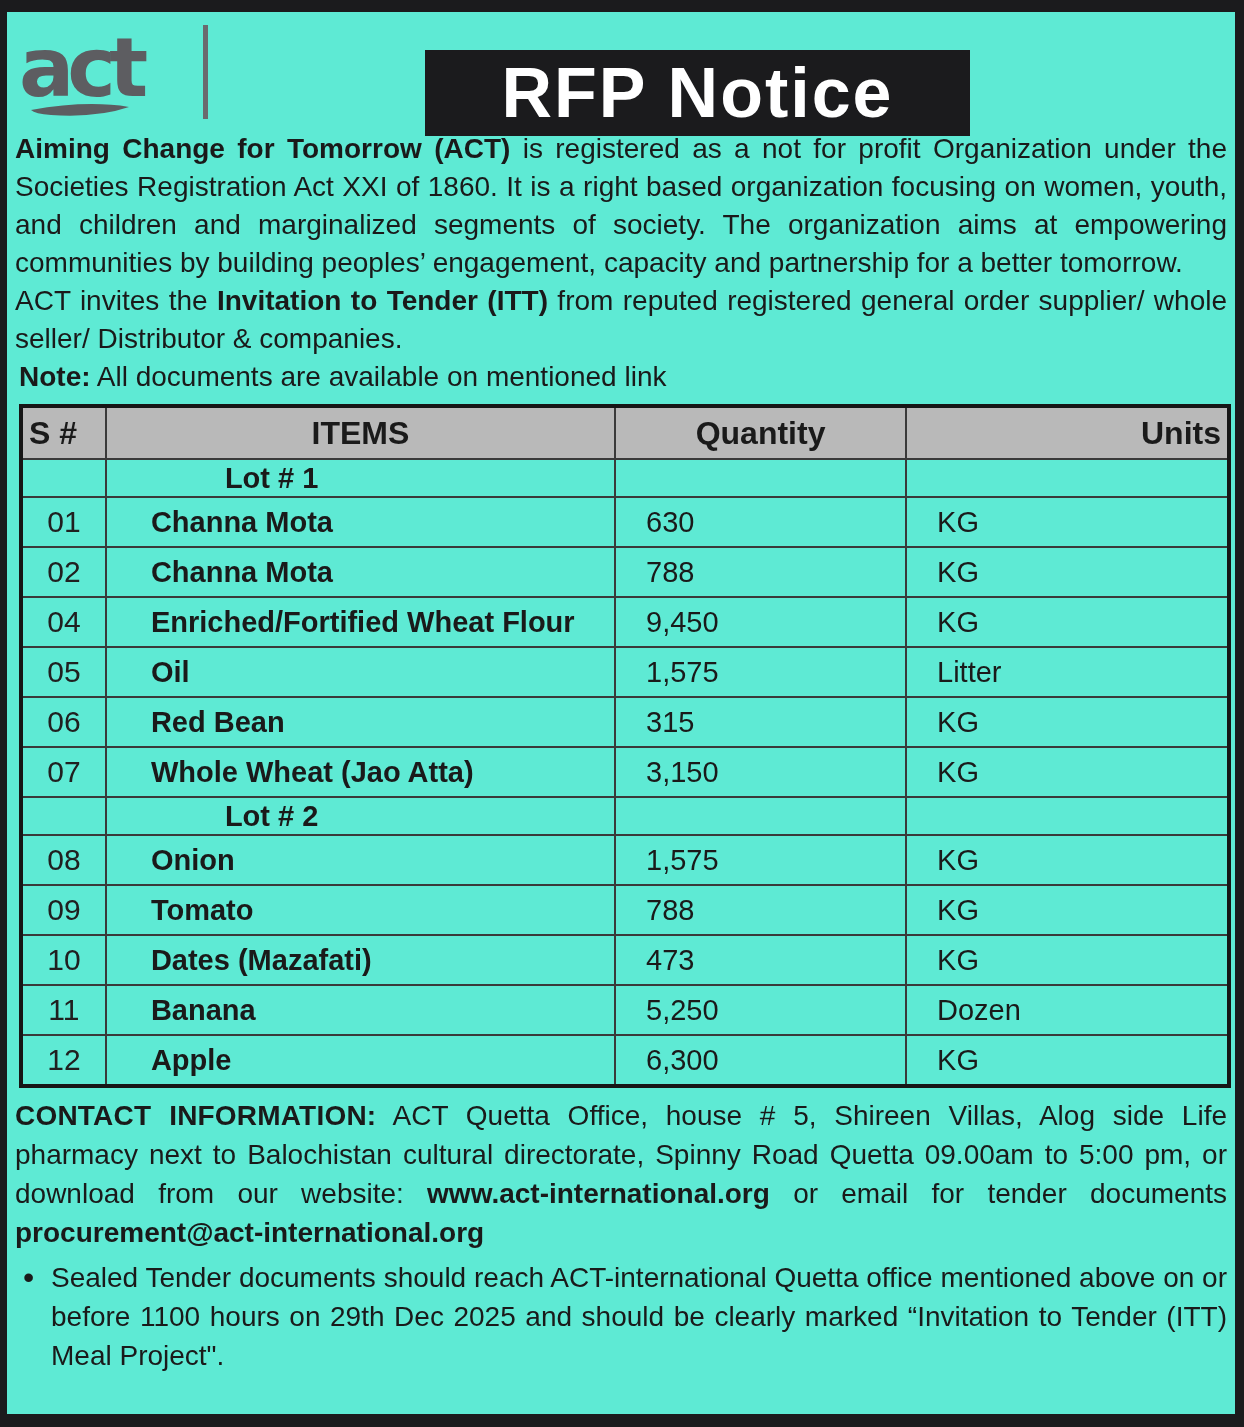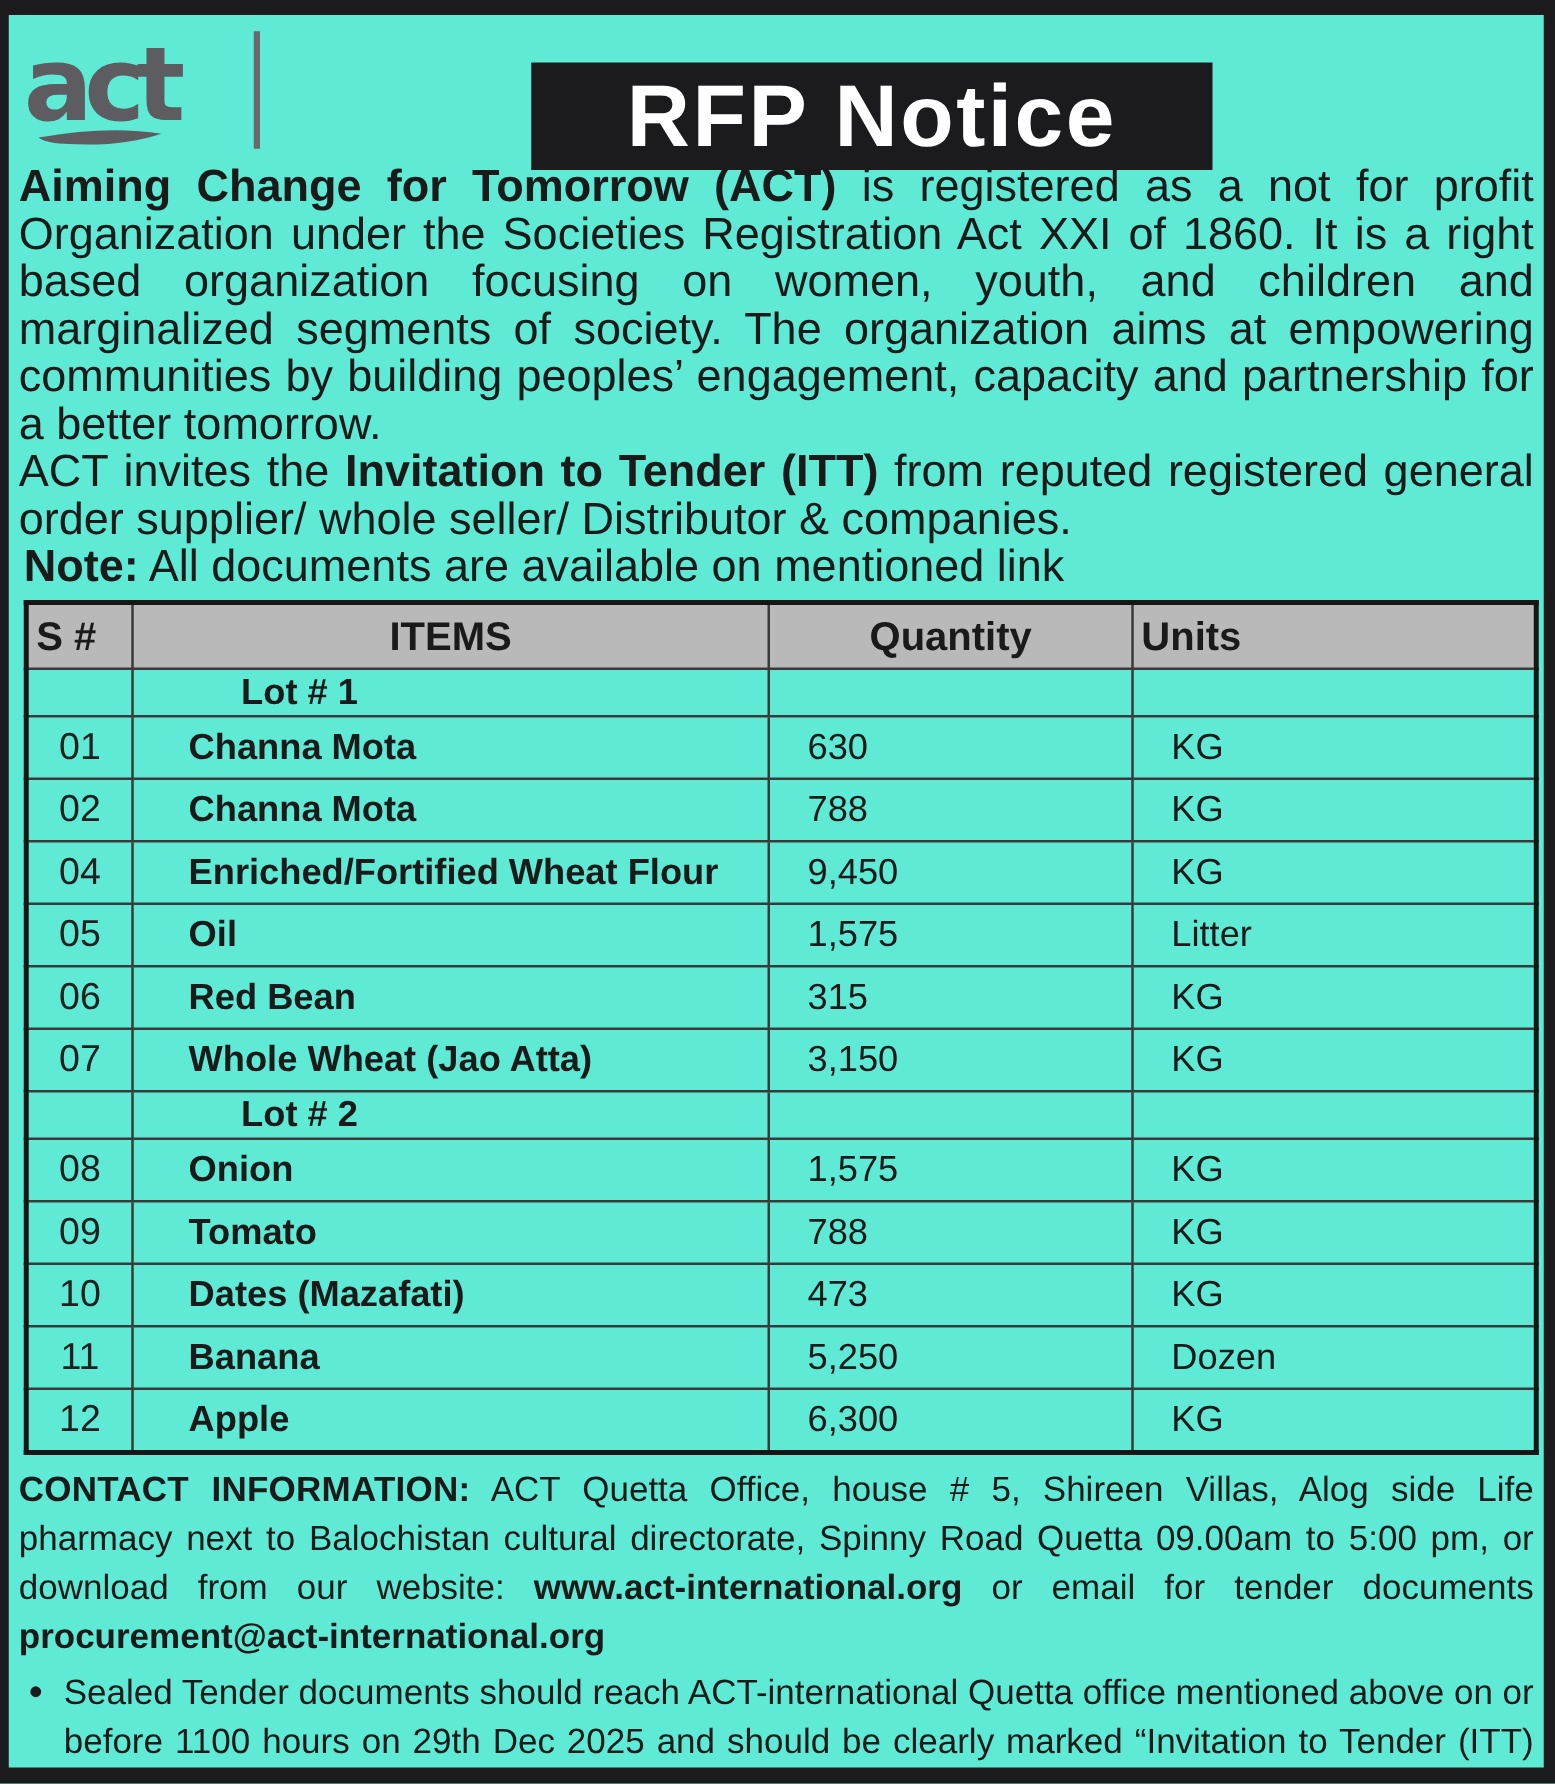--- a/index.html
+++ b/index.html
@@ -56,21 +56,21 @@
     align-items: center;
     justify-content: center;
     font-size: 70px;
     font-weight: bold;
     letter-spacing: 2px;
     margin-top: 24px;
   }
   
   .intro {
     padding: 4px 8px 0 8px;
-    font-size: 36px;
+    font-size: 28px;
     line-height: 38px;
   }
   .intro p {
     margin: 0;
     text-align: justify;
   }
   .note-line {
     margin-top: 2px;
     padding-left: 4px;
     text-align: left;
@@ -89,25 +89,25 @@
   table.items th {
     background: #b9b9b9;
     font-size: 32px;
     font-weight: bold;
     height: 50px;
     padding: 0 6px;
   }
   th.h-sno   { width: 74px;  text-align: left; padding-left: 10px; }
   th.h-item  { width: 514px; text-align: center; }
   th.h-qty   { width: 290px; text-align: center; }
-  th.h-unit  { width: 326px; text-align: left; }
+  th.h-unit  { width: 326px; text-align: right; }
   td { font-size: 29px; height: 46px; }
   td.sno  { text-align: center; font-size: 30px; color: #202020; }
   td.item { font-weight: bold; padding-left: 44px; }
-  td.item.lot { padding-left: 86px; }
+  td.item.lot { padding-left: 118px; }
   tr.section-row td { height: 34px; }
   td.qty  { padding-left: 30px; }
   td.unit { padding-left: 30px; }
   
   .contact {
     padding: 8px 8px 0 8px;
     font-size: 28px;
     line-height: 39px;
     text-align: justify;
   }

